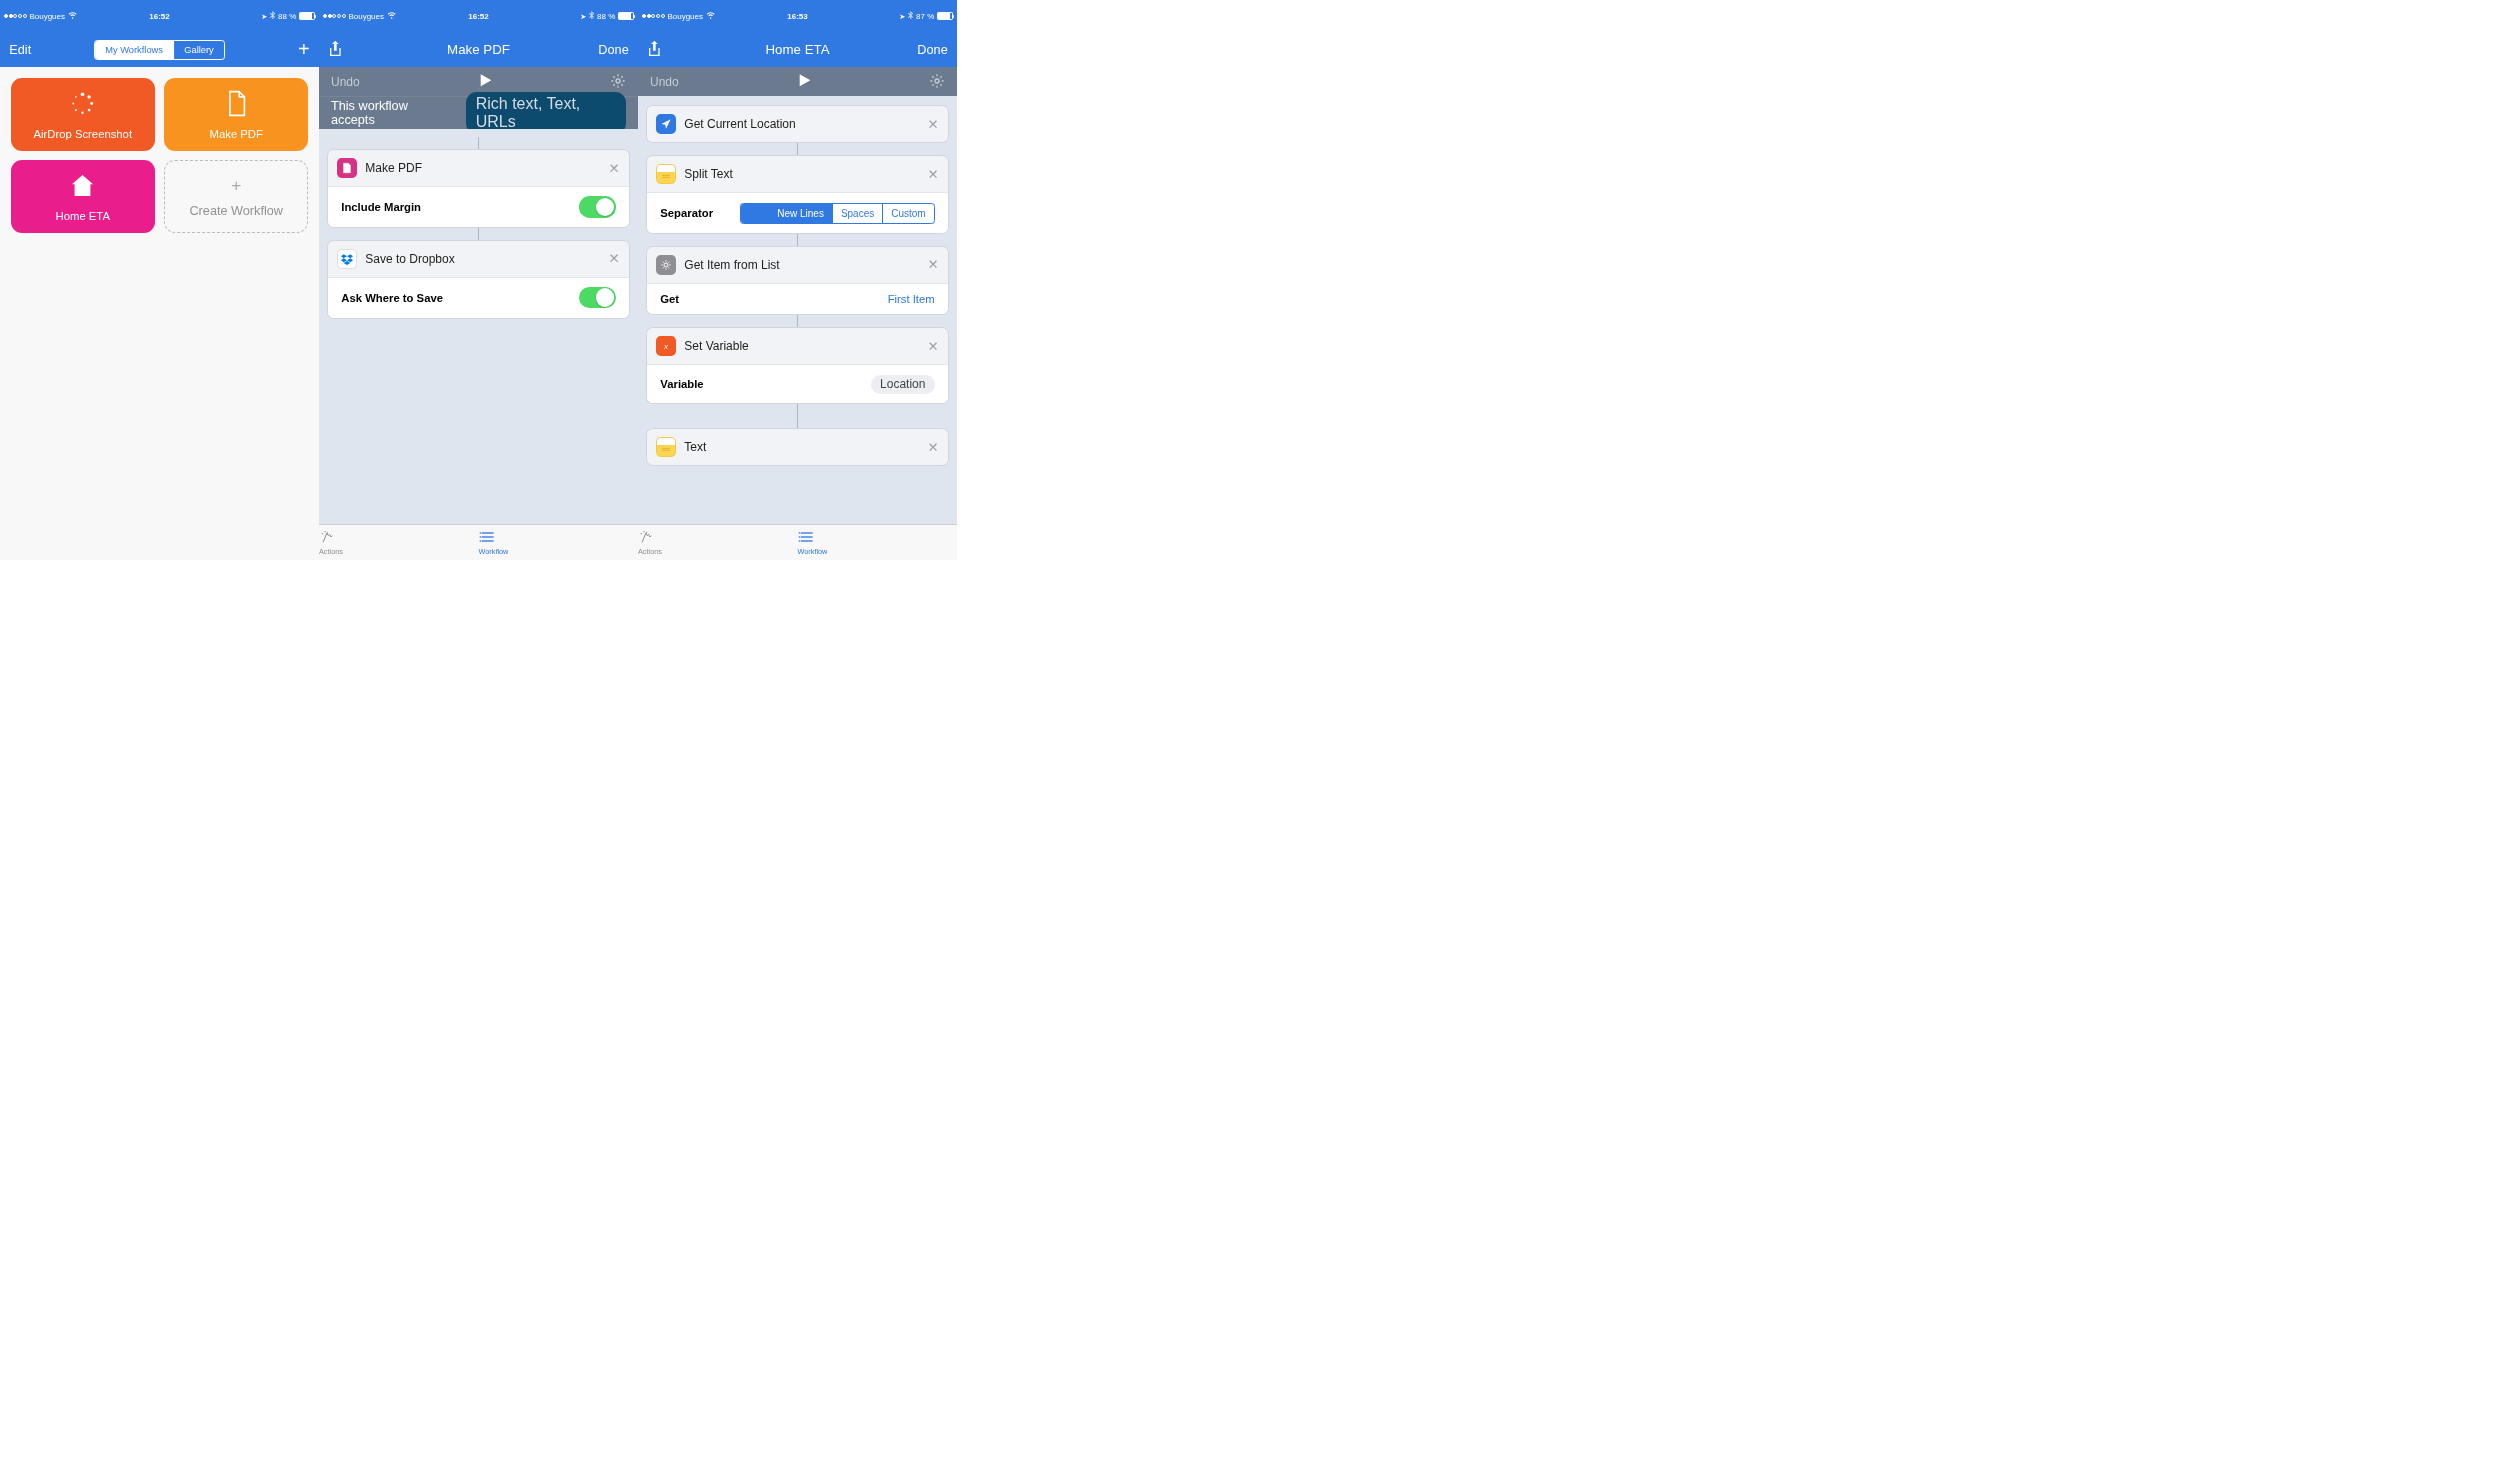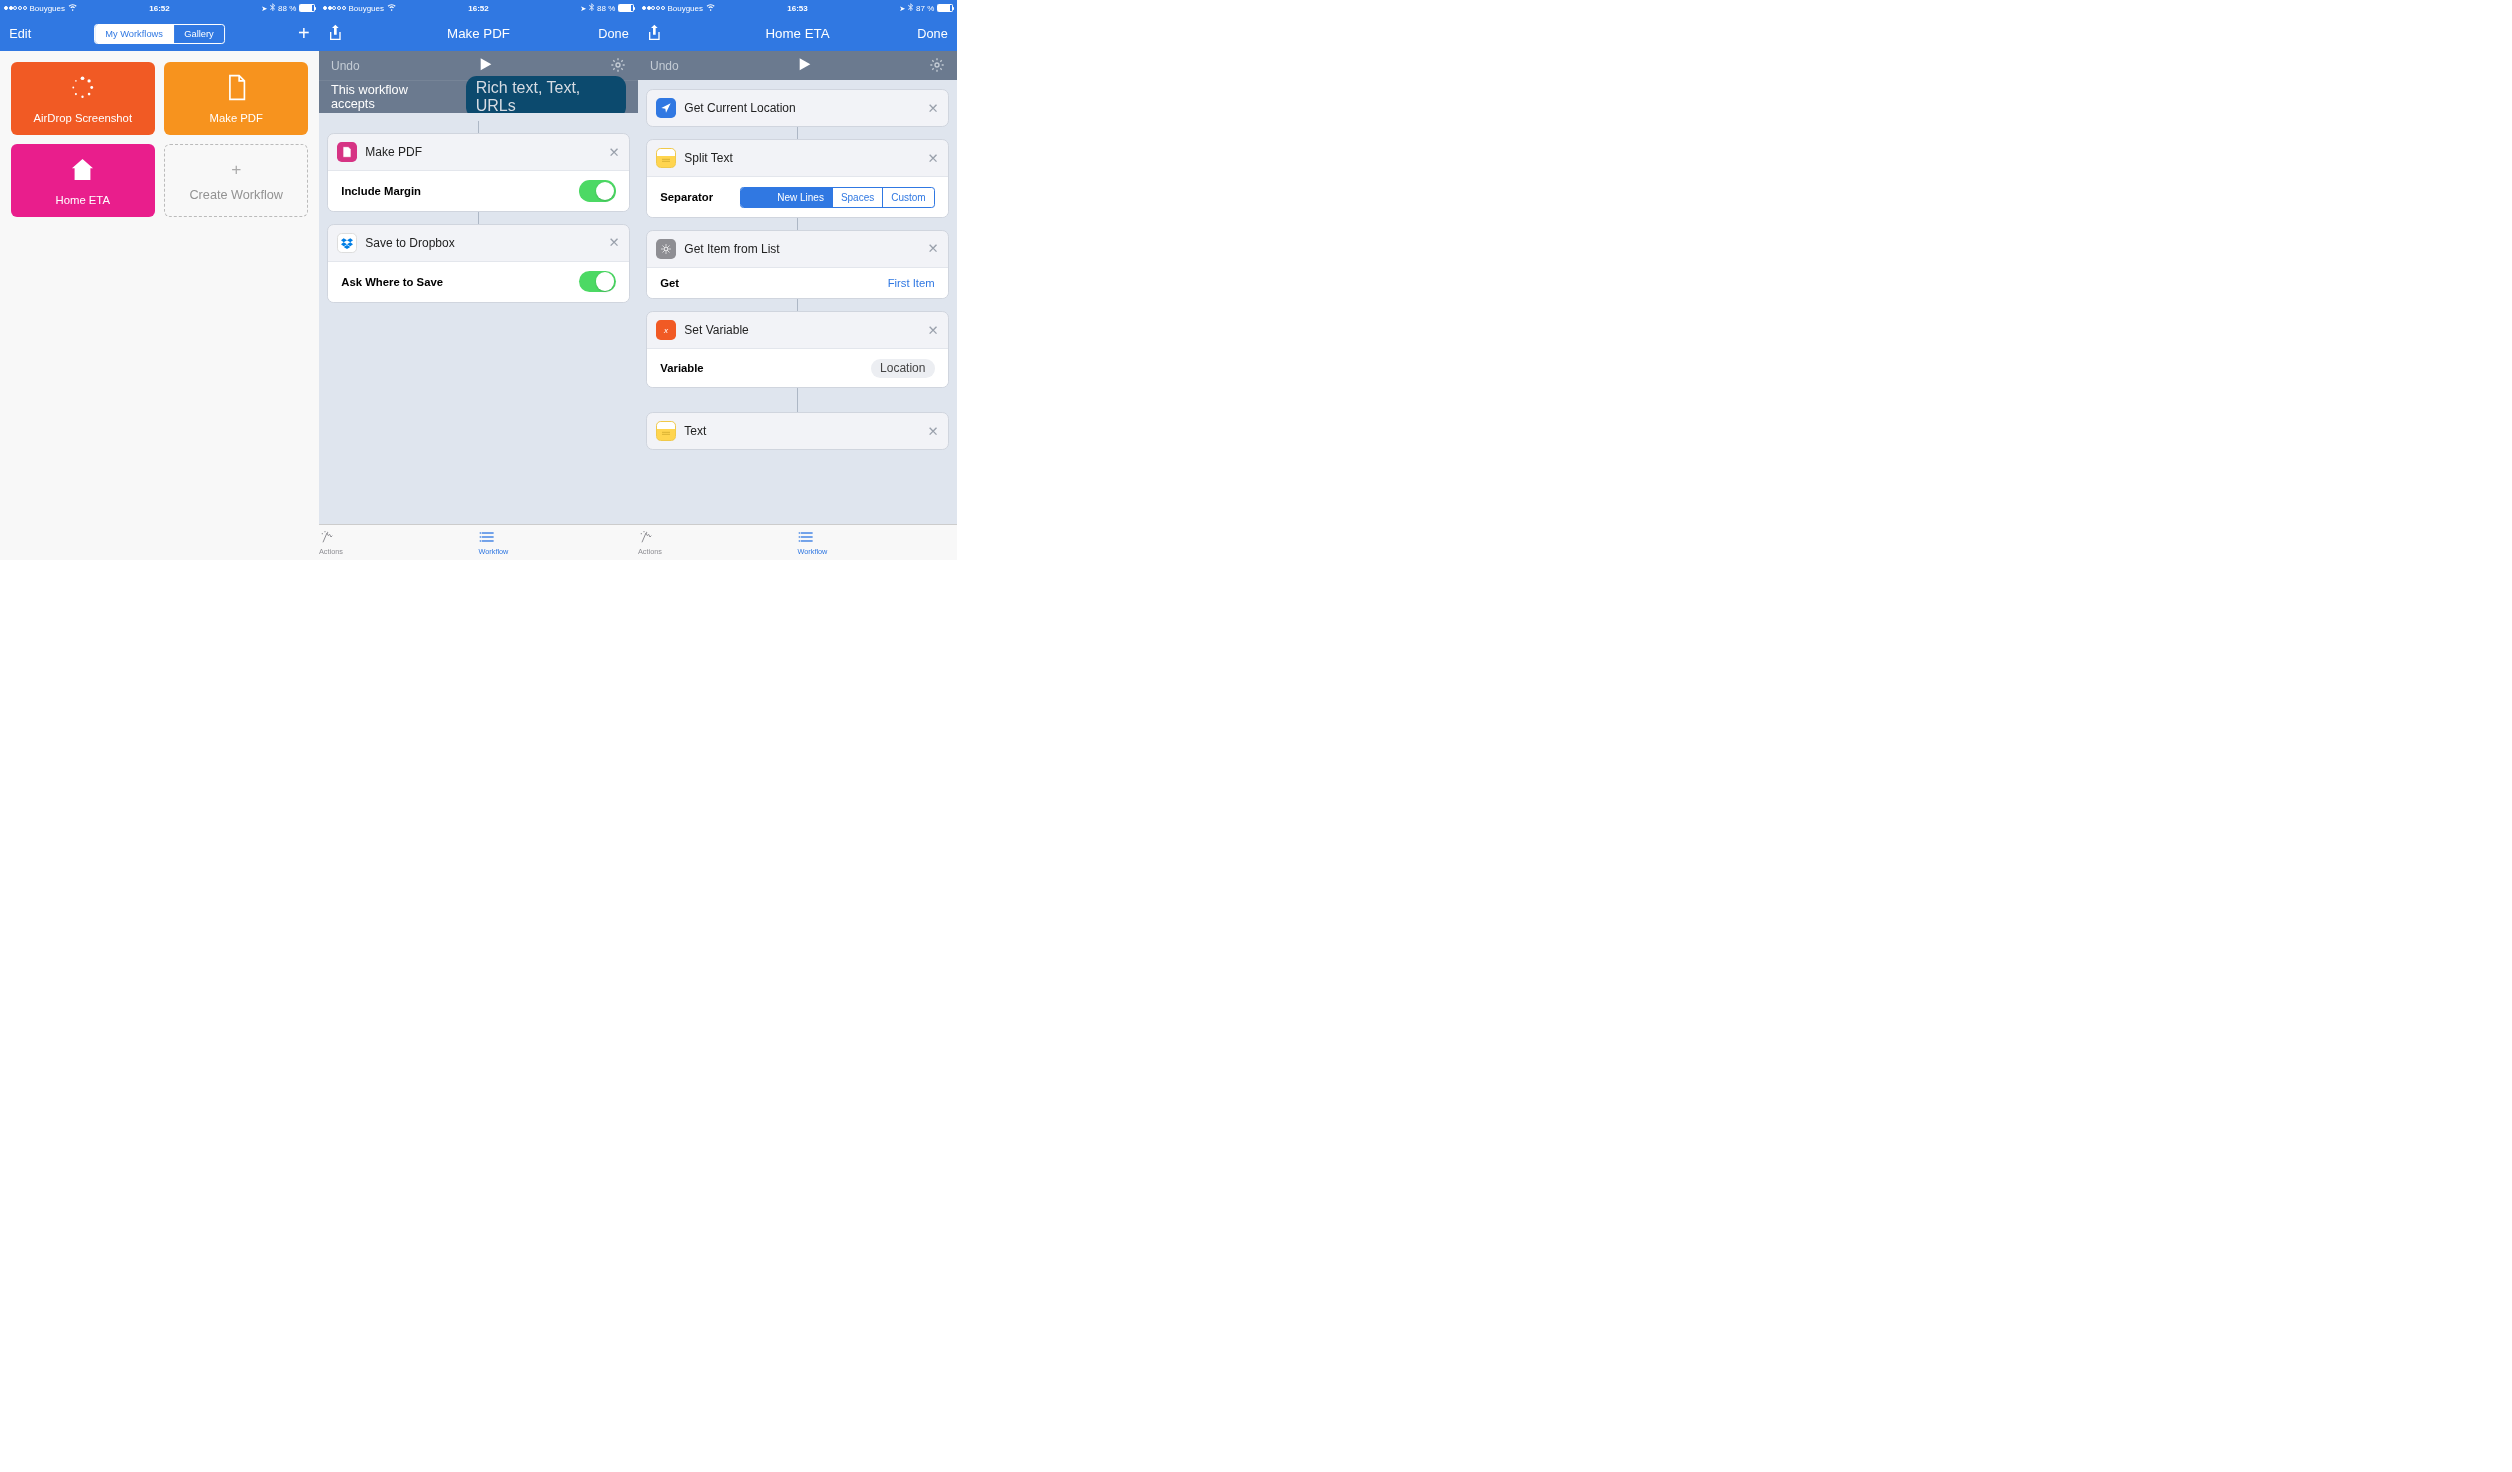--- a/index.html
+++ b/index.html
@@ -1,20 +1,20 @@
 <!DOCTYPE html>
 <html style="font-size:10.7px"><head>
 <meta charset="utf-8">
 <style>
   * { box-sizing: border-box; margin: 0; padding: 0; font-family: -apple-system, "Helvetica Neue", Helvetica, Arial, sans-serif; }
   body { background: #fff; display: flex; width: 957px; height: 560px; }
   .screen { width: 319px; height: 560px; position: relative; background: #f2f3f7; display: flex; flex-direction: column; }
 
   
-  .status-bar { height: 13.3px; background: #3078e2; color: #fff; font-size: 8px; display: flex; align-items: center; padding: 8px 4px; justify-content: space-between; }
+  .status-bar { height: 13.3px; background: #3078e2; color: #fff; font-size: 8px; display: flex; align-items: center; padding: 16px 4px; justify-content: space-between; }
   .status-left, .status-right { display: flex; align-items: center; gap: 2.7px; }
   .status-center { position: absolute; left: 50%; transform: translateX(-50%); font-weight: 600; }
   .signal-dots { display: flex; gap: 0.7px; }
   .signal-dots span { width: 4px; height: 4px; border-radius: 50%; border: 0.7px solid #fff; }
   .signal-dots span.fill { background: #fff; }
   .wifi-icon, .loc-icon, .bt-icon { font-size: 7.3px; }
   .battery { width: 16px; height: 7.3px; border: 0.7px solid #fff; border-radius: 1.3px; position: relative; }
   .battery::after { content: ""; position: absolute; right: -2px; top: 2px; width: 1.3px; height: 2.7px; background: #fff; border-radius: 0 0.7px 0.7px 0; }
   .battery-fill { background: #fff; height: 100%; width: 88%; }
 
@@ -24,21 +24,21 @@
   .nav-left, .nav-right { font-size: 12.7px; }
   .nav-right { margin-left: auto; }
   .seg { display: flex; border: 0.7px solid #fff; border-radius: 3.3px; overflow: hidden; position: absolute; left: 50%; transform: translateX(-50%); }
   .seg-item { padding: 4px 10.7px; font-size: 9.3px; color: #fff; }
   .seg-item.active { background: #fff; color: #3078e2; }
   .plus-icon { font-size: 20px; font-weight: 200; }
   .share-icon svg { width: 14.7px; height: 17.3px; }
 
   
   .wf-grid { padding: 10.7px; display: grid; grid-template-columns: 1fr 1fr; gap: 9.3px; background: #f8f8f8; flex: 1; align-content: start; }
-  .wf-tile { height: 73px; border-radius: 6px; color: #fff; display: flex; flex-direction: column; align-items: center; justify-content: center; gap: 8px; font-size: 11.3px; }
+  .wf-tile { height: 73px; border-radius: 11px; color: #fff; display: flex; flex-direction: column; align-items: center; justify-content: center; gap: 8px; font-size: 11.3px; }
   .wf-tile.orange { background: #f15a24; }
   .wf-tile.lightorange { background: #f7931e; }
   .wf-tile.pink { background: #e91e8c; }
   .wf-tile.dashed { border: 1.3px dashed #bbb; color: #888; }
   .wf-tile svg { width: 29px; height: 29px; fill: #fff; }
   .wf-tile.dashed { font-size: 12.7px; color: #929292; }
   .wf-tile.dashed .plus-thin { font-size: 17.3px; color: #aaa; }
 
   
   .toolbar { height: 29px; background: #6b7a8f; display: flex; align-items: center; padding: 0 12px; color: #c4ccd5; }

